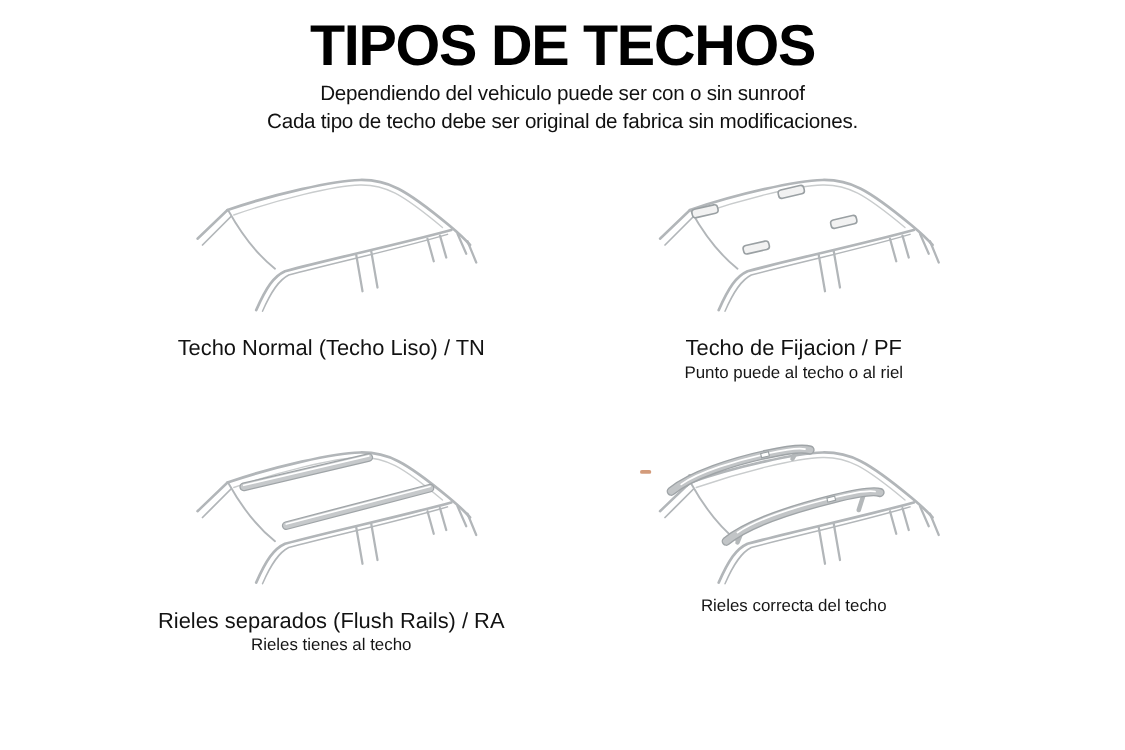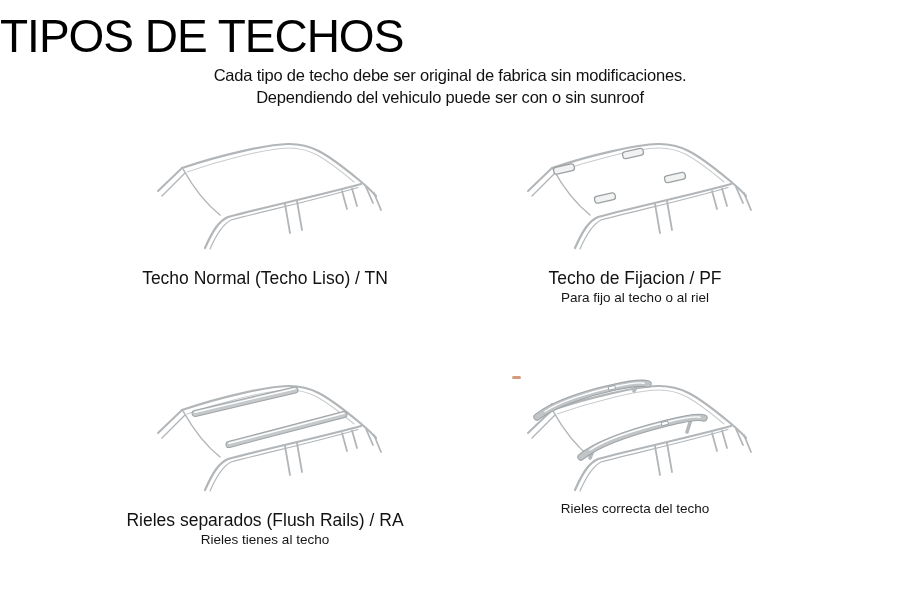--- a/index.html
+++ b/index.html
@@ -6,41 +6,41 @@
   body {
     width:900px; height:600px;
     background:#ffffff;
     font-family:"Liberation Sans", sans-serif;
     color:#141414;
     overflow:hidden;
     position:relative;
   }
   .title {
     margin:12px 0 4px 0;
-    text-align:left;
+    text-align:center;
     font-size:46px;
-    font-weight:400;
+    font-weight:700;
     letter-spacing:-1px;
     line-height:1.05;
     color:#000000;
   }
   .intro { margin-top:2px; }
   .intro-line {
     text-align:center;
     font-size:16.5px;
     line-height:22px;
     letter-spacing:-0.2px;
     color:#111111;
   }
   .grid {
     width:740px;
     margin:24px auto 0 auto;
     display:grid;
     grid-template-columns:1fr 1fr;
-    row-gap:68px;
+    row-gap:44px;
   }
   .cell { display:flex; flex-direction:column; align-items:center; }
   .art { display:block; }
   .caption {
     margin-top:10px;
     font-size:17.5px;
     line-height:21px;
     text-align:center;
     color:#121212;
   }
@@ -90,22 +90,22 @@
       <path d="M249,63 L256,80" stroke-width="1.8"></path>
     </g>
   </defs>
 </svg>
 
 <div class="page">
 
   <h1 class="title">TIPOS DE TECHOS</h1>
 
   <div class="intro">
+    <div class="intro-line">Dependiendo del vehiculo puede ser con o sin sunroof</div>
     <div class="intro-line">Cada tipo de techo debe ser original de fabrica sin modificaciones.</div>
-    <div class="intro-line">Dependiendo del vehiculo puede ser con o sin sunroof</div>
   </div>
 
   <div class="grid">
 
     <div class="cell">
       <svg class="art" viewBox="15 2 250 126" width="250" height="126">
         <use href="#roof-base"></use>
       </svg>
       <div class="caption">Techo Normal (Techo Liso) / TN</div>
       <div class="subcaption"></div>
@@ -115,21 +115,21 @@
       <svg class="art" viewBox="15 2 250 126" width="250" height="126">
         <use href="#roof-base"></use>
         <g fill="#f2f2f2" stroke="#9aa0a3" stroke-width="1.3">
           <rect x="-10.5" y="-3.4" width="21" height="6.8" rx="2.6" transform="translate(69,39) rotate(-13)"></rect>
           <rect x="-10.5" y="-3.4" width="21" height="6.8" rx="2.6" transform="translate(138,23.5) rotate(-13)"></rect>
           <rect x="-10.5" y="-3.4" width="21" height="6.8" rx="2.6" transform="translate(110,68) rotate(-13)"></rect>
           <rect x="-10.5" y="-3.4" width="21" height="6.8" rx="2.6" transform="translate(180,47.5) rotate(-13)"></rect>
         </g>
       </svg>
       <div class="caption">Techo de Fijacion / PF</div>
-      <div class="subcaption">Para fijo al techo o al riel</div>
+      <div class="subcaption">Punto puede al techo o al riel</div>
     </div>
 
     <div class="cell">
       <svg class="art" viewBox="15 2 250 126" width="250" height="126">
         <use href="#roof-base"></use>
         <g stroke-linecap="round" fill="none">
           <path d="M70,41.5 L170,18" stroke="#9fa4a7" stroke-width="7"></path>
           <path d="M70,41.5 L170,18" stroke="#c6c9cb" stroke-width="5"></path>
           <path d="M70,40.2 L170,16.7" stroke="#ffffff" stroke-width="1.4"></path>
           <path d="M104,72.5 L219,42.5" stroke="#9fa4a7" stroke-width="7"></path>

